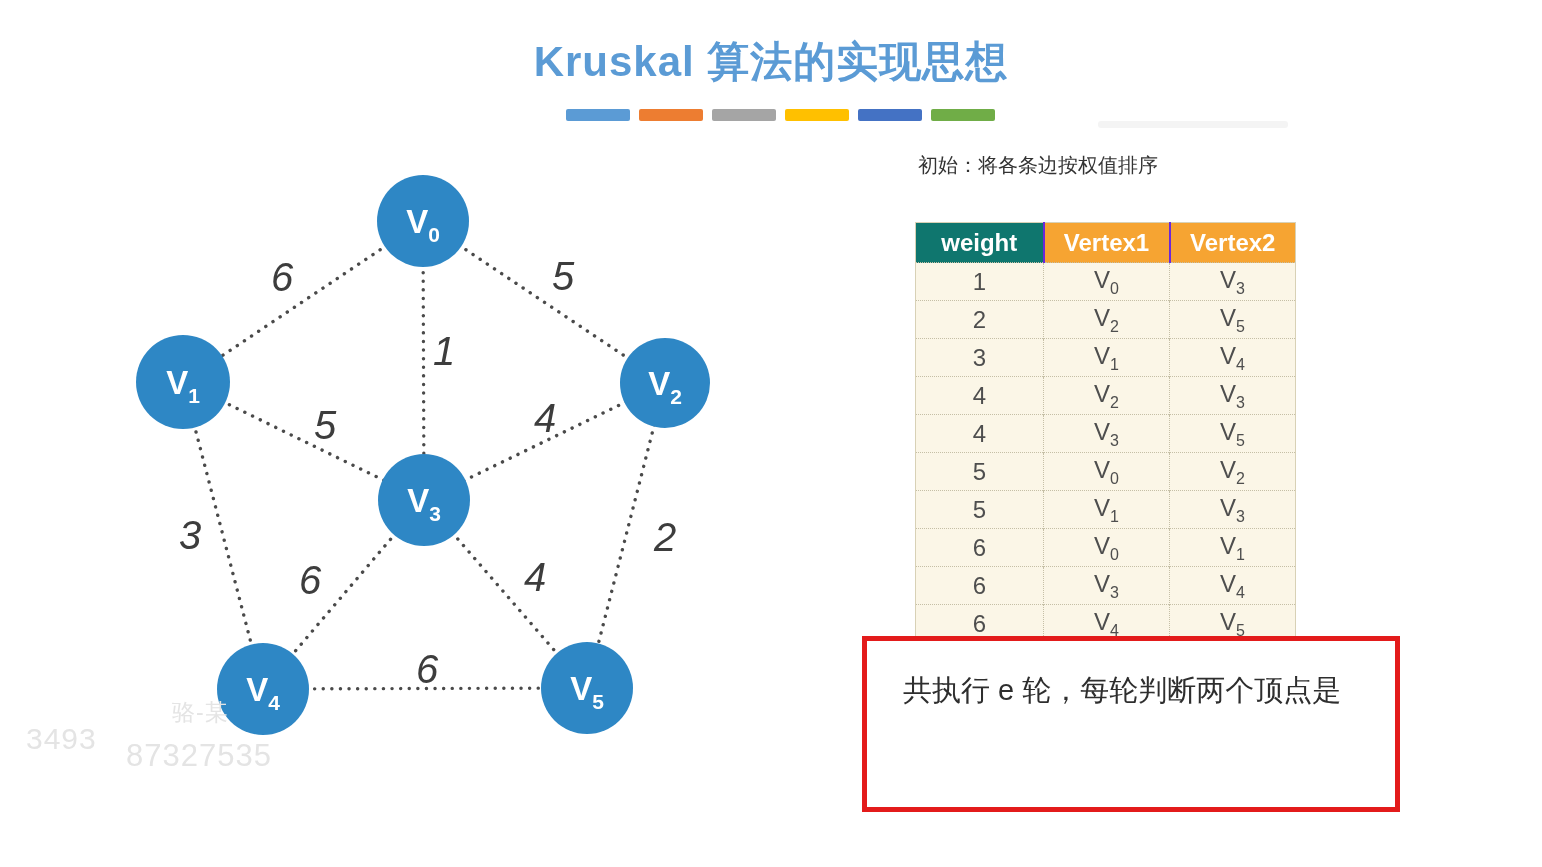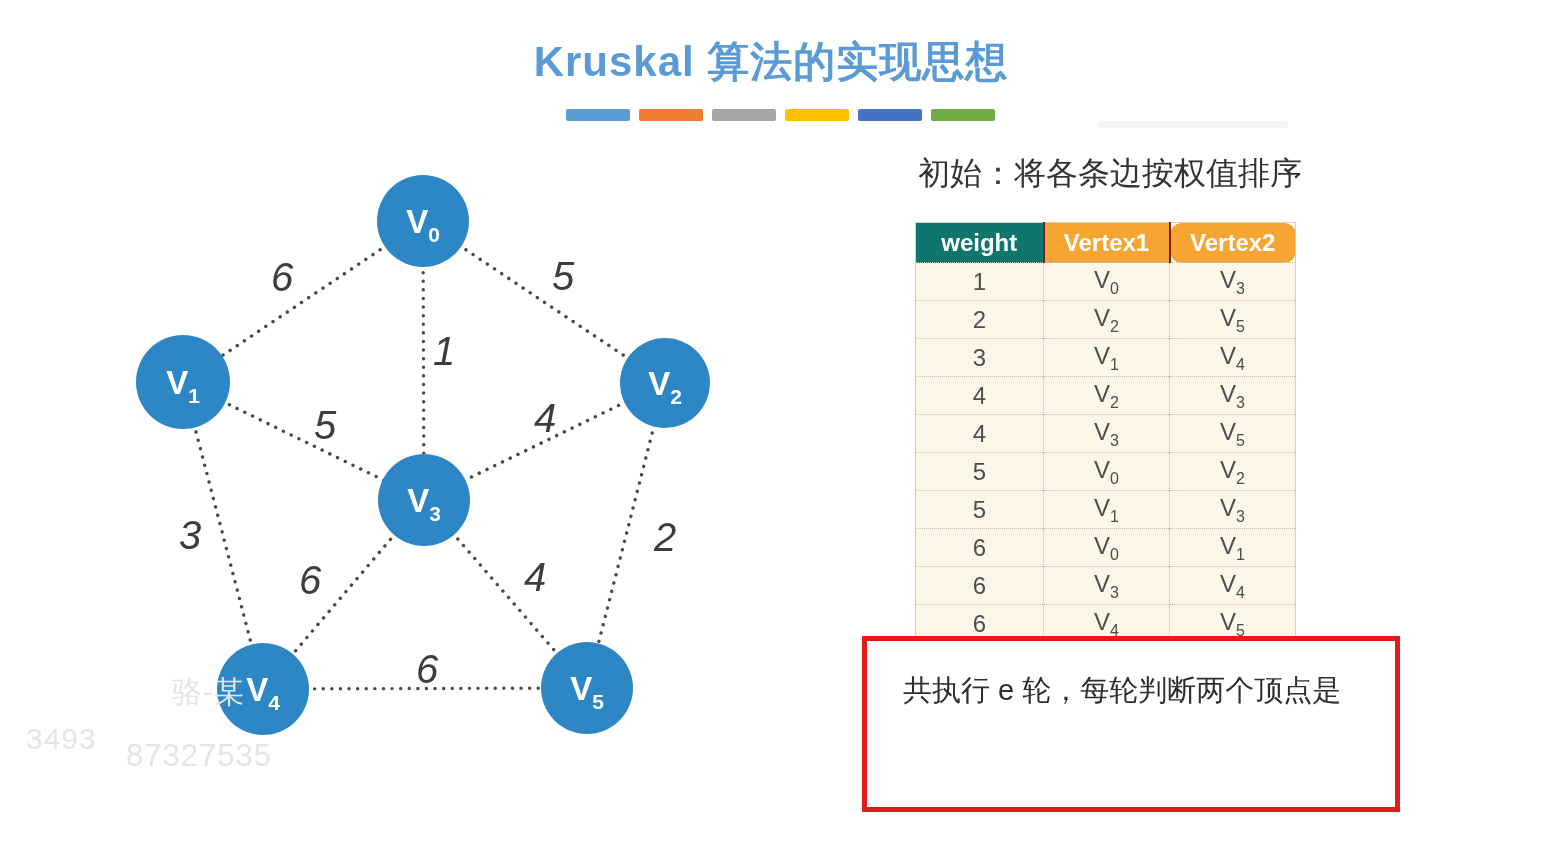--- a/index.html
+++ b/index.html
@@ -15,28 +15,28 @@
   .divider .bar { width:64px; height:12px; border-radius:2px; }
   .faint-bar {
     position:absolute; left:1098px; top:121px; width:190px; height:7px;
     background:#f4f4f4; border-radius:3px;
   }
   .graph-svg { position:absolute; left:0; top:0; }
   .edge-line { stroke-width:3.4; stroke-dasharray:0.1 8.5; stroke-linecap:round; fill:none; }
   .weight-label { font-family:"Liberation Sans","DejaVu Sans",sans-serif; font-style:italic; font-size:40px; text-anchor:middle; }
   .node-label  { font-family:"Liberation Sans","DejaVu Sans",sans-serif; font-weight:bold; font-size:33px; text-anchor:middle; }
   .node-sub { font-size:21px; }
-  .caption { position:absolute; left:918px; top:152px; font-size:32px; color:#333333; }
+  .caption { position:absolute; left:918px; top:152px; font-size:20px; color:#333333; }
   .edge-table {
     position:absolute; left:915px; top:222px; width:380px;
     border-collapse:collapse; table-layout:fixed; border:1px solid #d8d1b6;
   }
   .edge-table th {
     height:37px; font-size:24px; font-weight:bold; color:#ffffff;
-    text-align:center; border-left:2px solid #7f1d1d;
+    text-align:center; border-left:2px solid #6d28d9;
   }
   .edge-table th:first-child { border-left:none; }
   .edge-table td {
     height:35px; font-size:24px; color:#4e4e4e; text-align:center;
     border-top:1px dotted #c5bfa6; border-left:1px dotted #c5bfa6;
   }
   .edge-table td:first-child { border-left:none; }
   sub.vsub { font-size:16px; }
   .note-box {
     position:absolute; left:862px; top:636px; width:538px; height:176px;
@@ -105,21 +105,21 @@
   <table class="edge-table">
     <colgroup>
       <col style="width:128px">
         <col style="width:126px">
         <col style="width:126px">
     </colgroup>
     <thead>
       <tr>
           <th style="background: #0f766e;">weight</th>
           <th style="background: rgb(246, 164, 50);">Vertex1</th>
-          <th style="background: rgb(246, 164, 50); border-radius: 12px;">Vertex2</th>
+          <th style="background: rgb(246, 164, 50);">Vertex2</th>
         </tr>
     </thead>
     <tbody style="background: rgb(251, 246, 231);">
         <tr>
           <td>1</td>
           <td>V<sub class="vsub">0</sub></td>
           <td>V<sub class="vsub">3</sub></td>
         </tr>
         <tr>
           <td>2</td>
@@ -169,17 +169,17 @@
       </tbody>
   </table>
 
   <div class="note-box" style="border-color: rgb(227, 27, 27);">
     <div class="note-line">共执行 e 轮，每轮判断两个顶点是</div>
     <div class="note-spacer"></div>
   </div>
 
   <div>
       <div class="wm" style="left: 26px; top: 722px; font-size: 30px;">3493</div>
-      <div class="wm" style="left: 172px; top: 672px; font-size: 30px;">骆-某</div>
+      <div class="wm" style="left: 172px; top: 697px; font-size: 23px;">骆-某</div>
       <div class="wm" style="left: 126px; top: 718px; font-size: 31px; margin-top: 20px;">87327535</div>
     </div>
 
 </div>
 
 </body></html>

